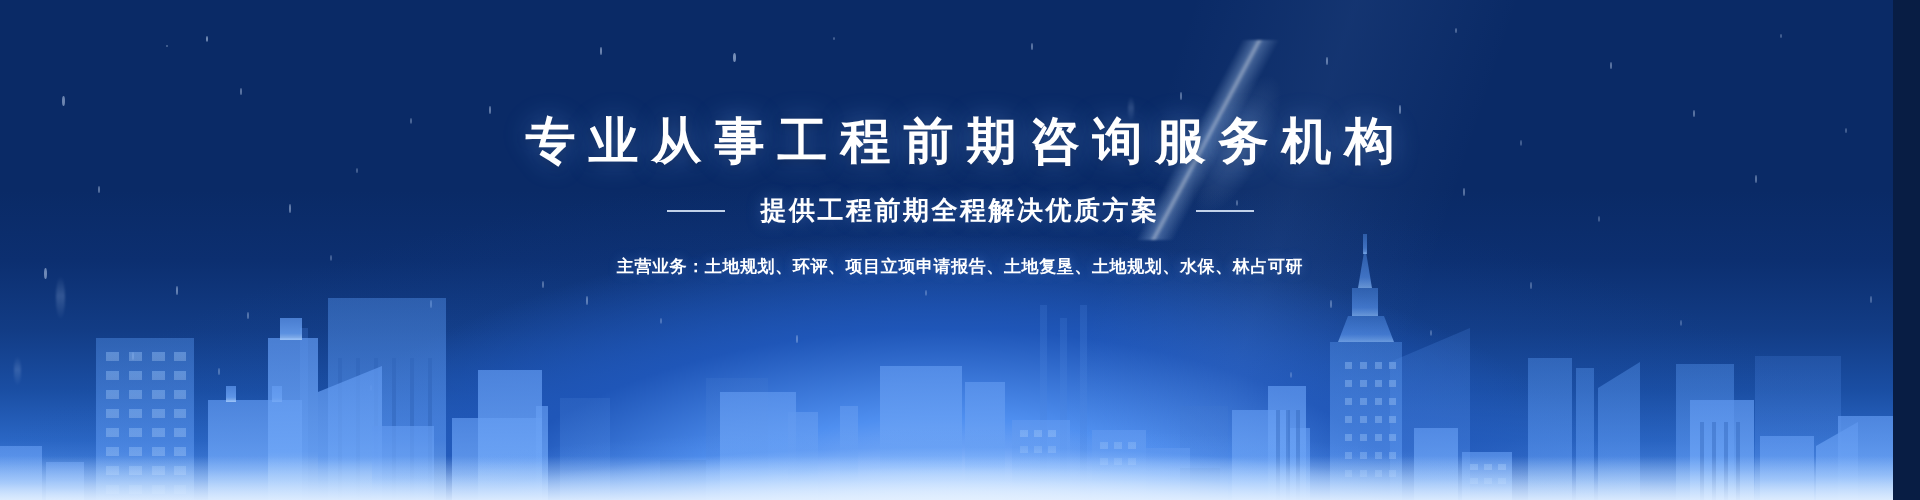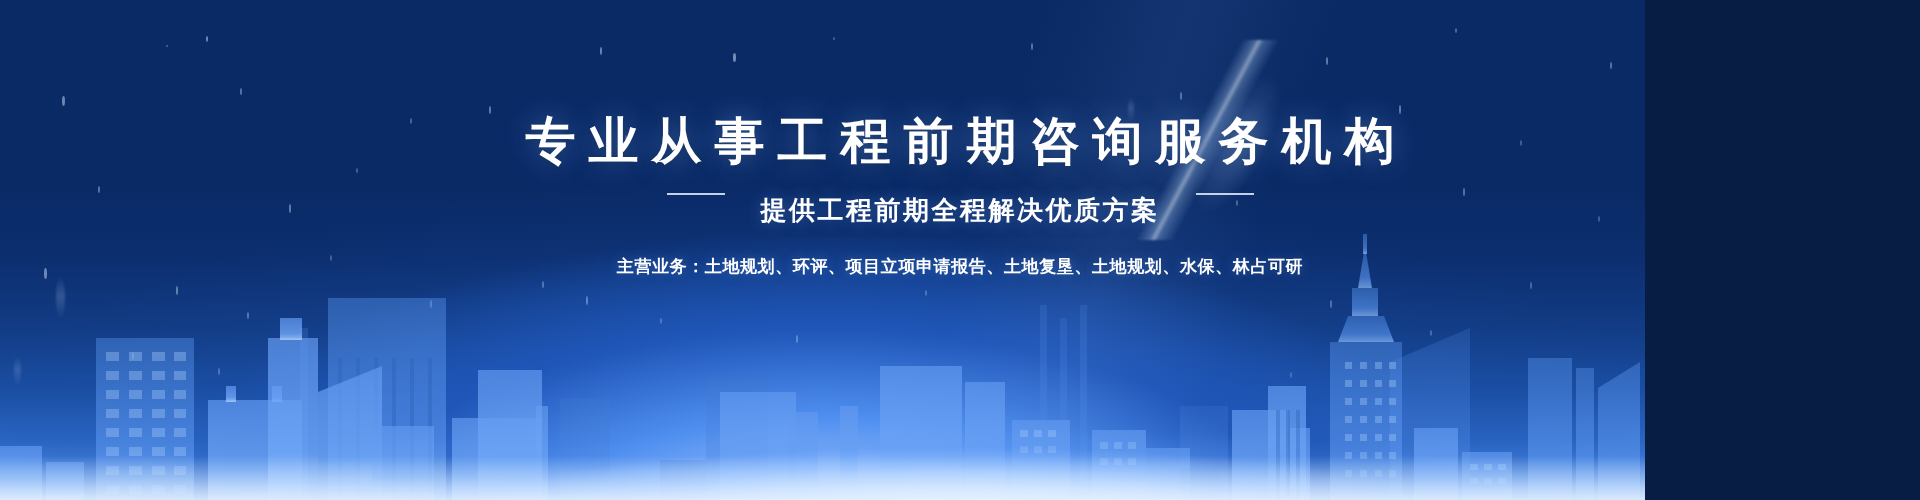--- a/index.html
+++ b/index.html
@@ -1,20 +1,20 @@
 <!DOCTYPE html>
 <html><head>
 <meta charset="utf-8">
 <style>
   * { margin:0; padding:0; box-sizing:border-box; }
   html,body { background:#081d44; }
 
   .banner {
     position:relative;
-    width:1645px; height:500px;
+    width:1893px; height:500px;
     overflow:hidden;
     font-family:"Liberation Sans","DejaVu Sans",sans-serif;
     background:
       radial-gradient(ellipse 900px 420px at 50% 112%, #cfe2ff 0%, #9ec4ff 16%, #4f8ff0 34%, #1f56b8 55%, rgba(14,46,110,0) 78%),
       radial-gradient(ellipse 1500px 700px at 50% 135%, rgba(120,175,255,.55) 0%, rgba(30,80,170,.25) 45%, rgba(10,40,100,0) 72%),
       linear-gradient(180deg, #0a2a66 0%, #0a2a66 38%, #0c2f70 52%, #123c85 66%, #1a4ea3 78%, #2a66c4 88%, #4d8ae6 96%, #7fb0f2 100%);
   }
 
   
   .stars { position:absolute; inset:0; pointer-events:none; }
@@ -84,21 +84,21 @@
     font-size:50px;
     font-weight:bold;
     letter-spacing:13px;
     text-indent:13px;
     line-height:1;
     white-space:nowrap;
     text-shadow:0 0 26px rgba(120,175,255,.45), 0 2px 10px rgba(0,0,0,.25);
   }
 
   .subline-wrap {
-    display:flex; gap:36px;
+    display:flex; align-items:center; gap:36px;
     margin-top:27px;
   }
   .dash { width:58px; height:2px; background:rgba(226,238,255,.85); }
   .subline {
     color:#ffffff;
     font-size:26px;
     font-weight:bold;
     letter-spacing:2.5px;
     white-space:nowrap;
     text-shadow:0 0 16px rgba(120,175,255,.35);

